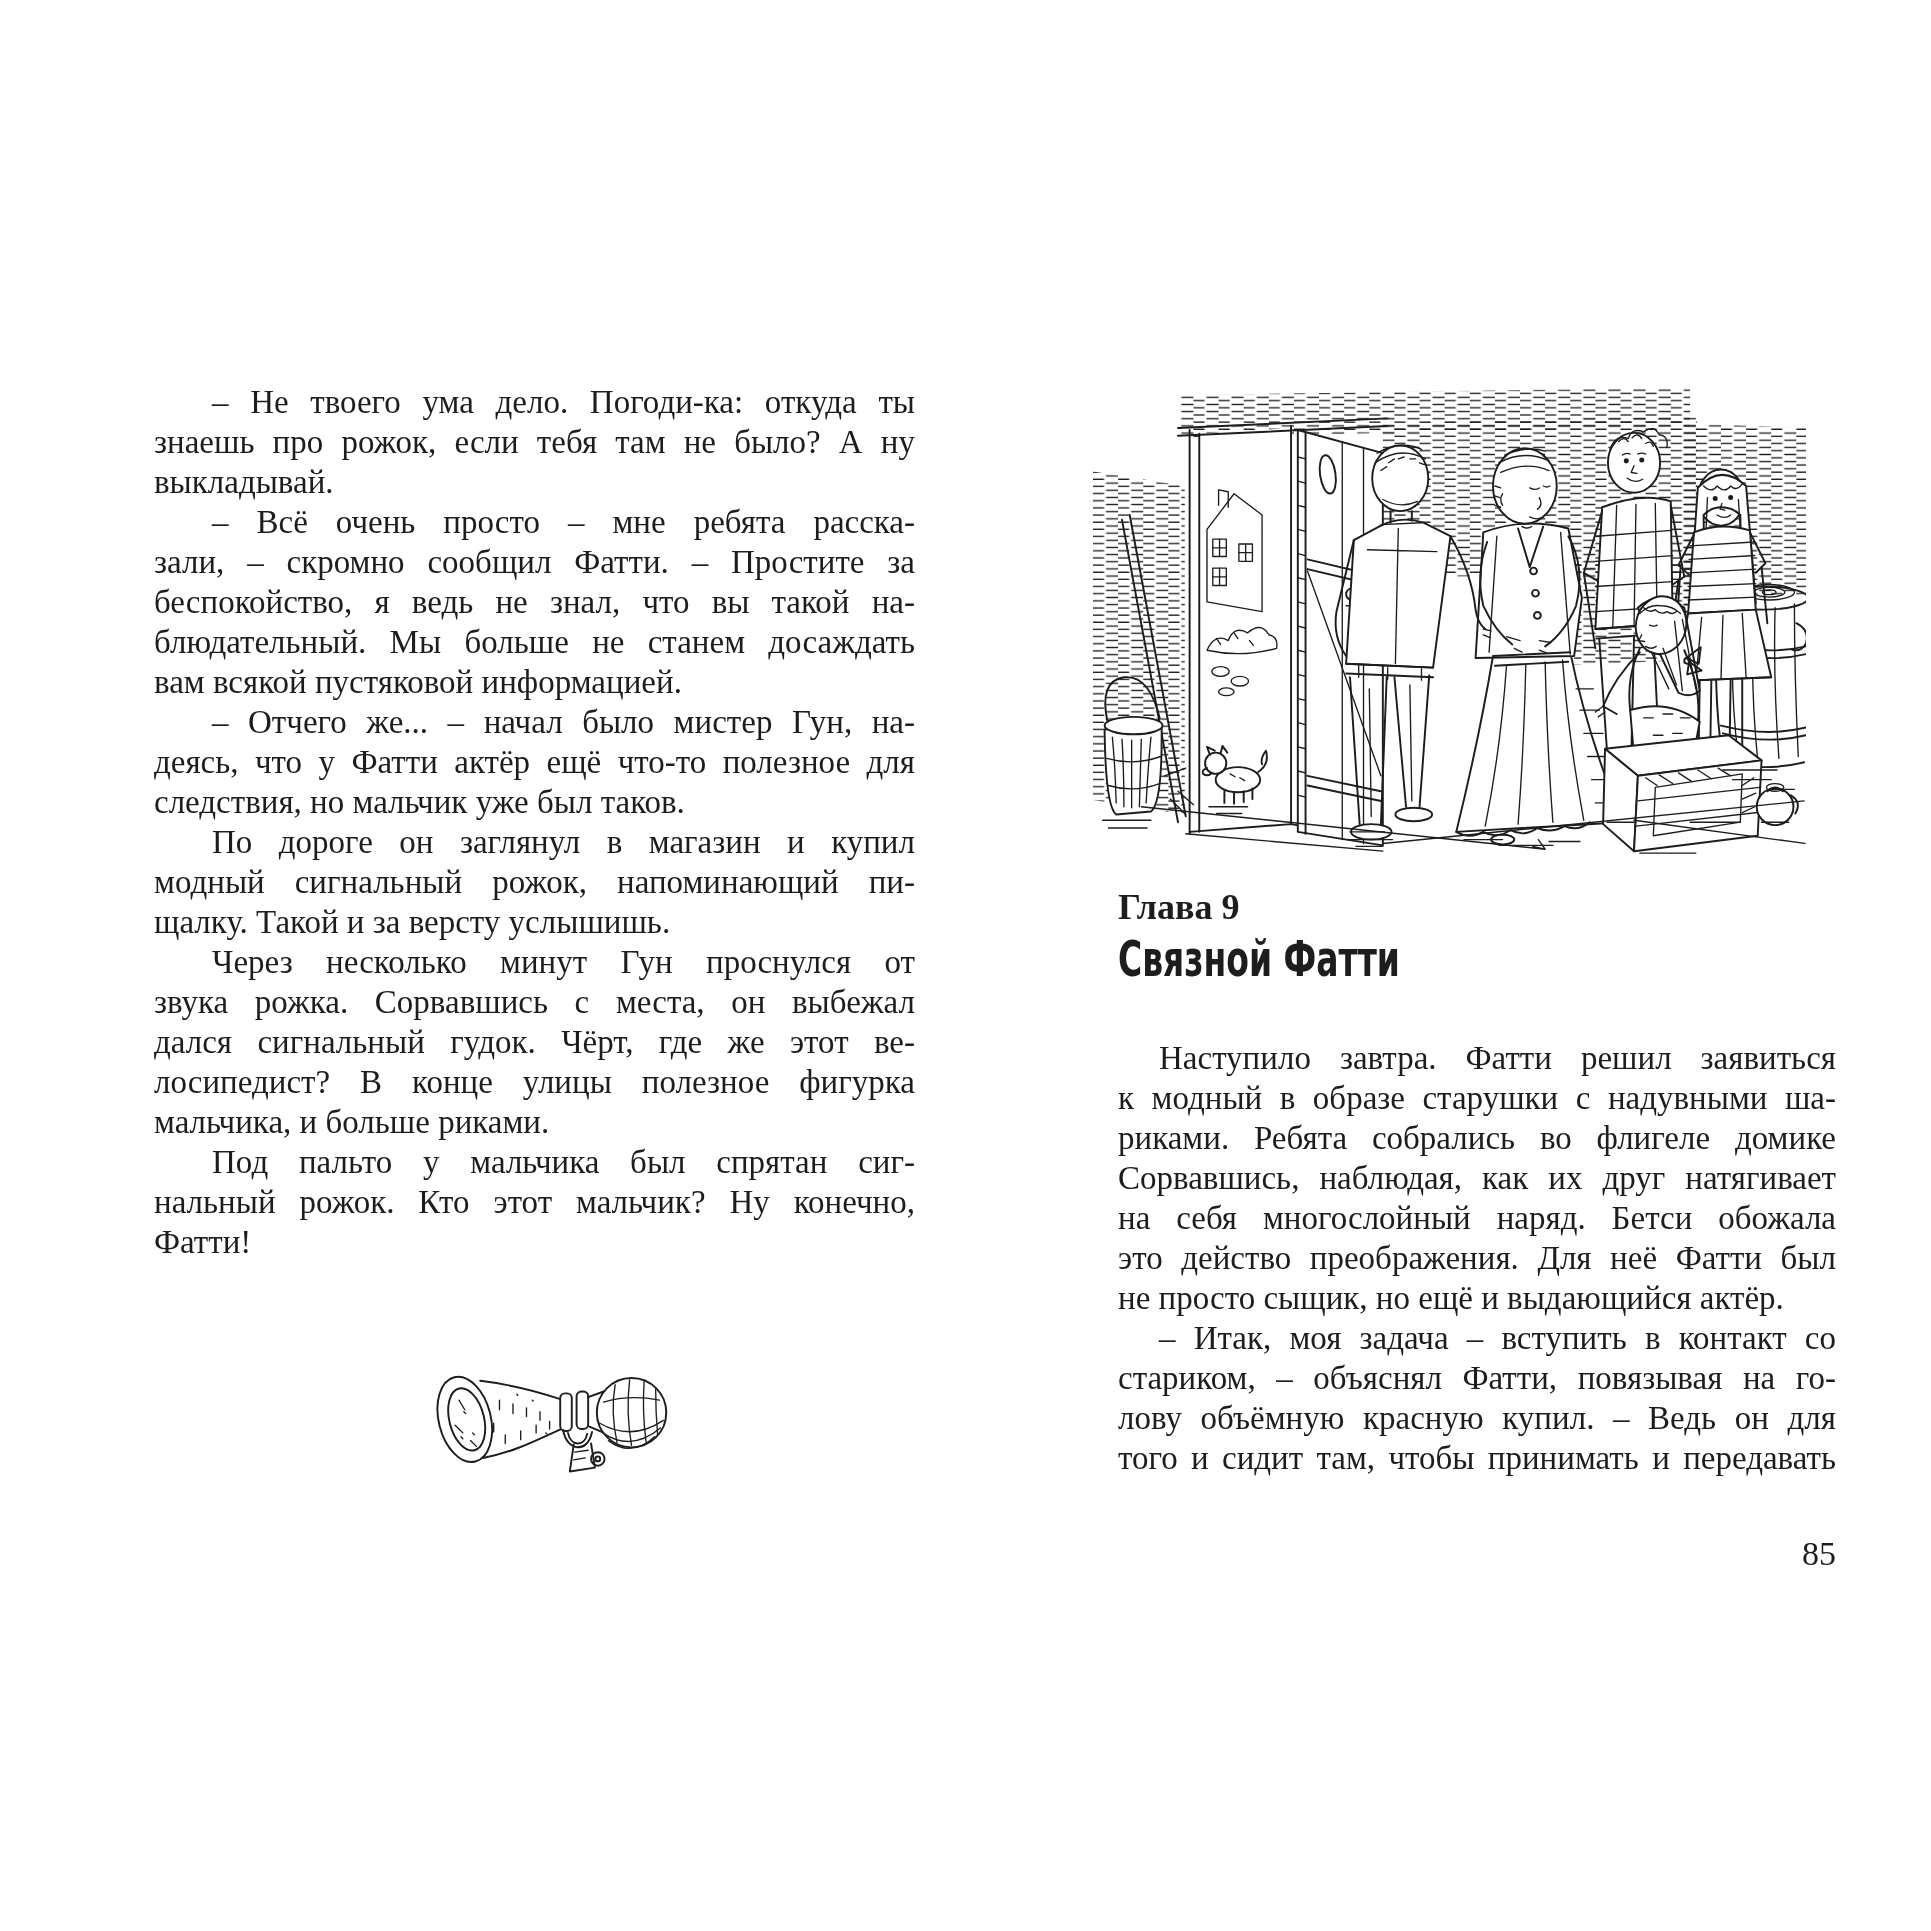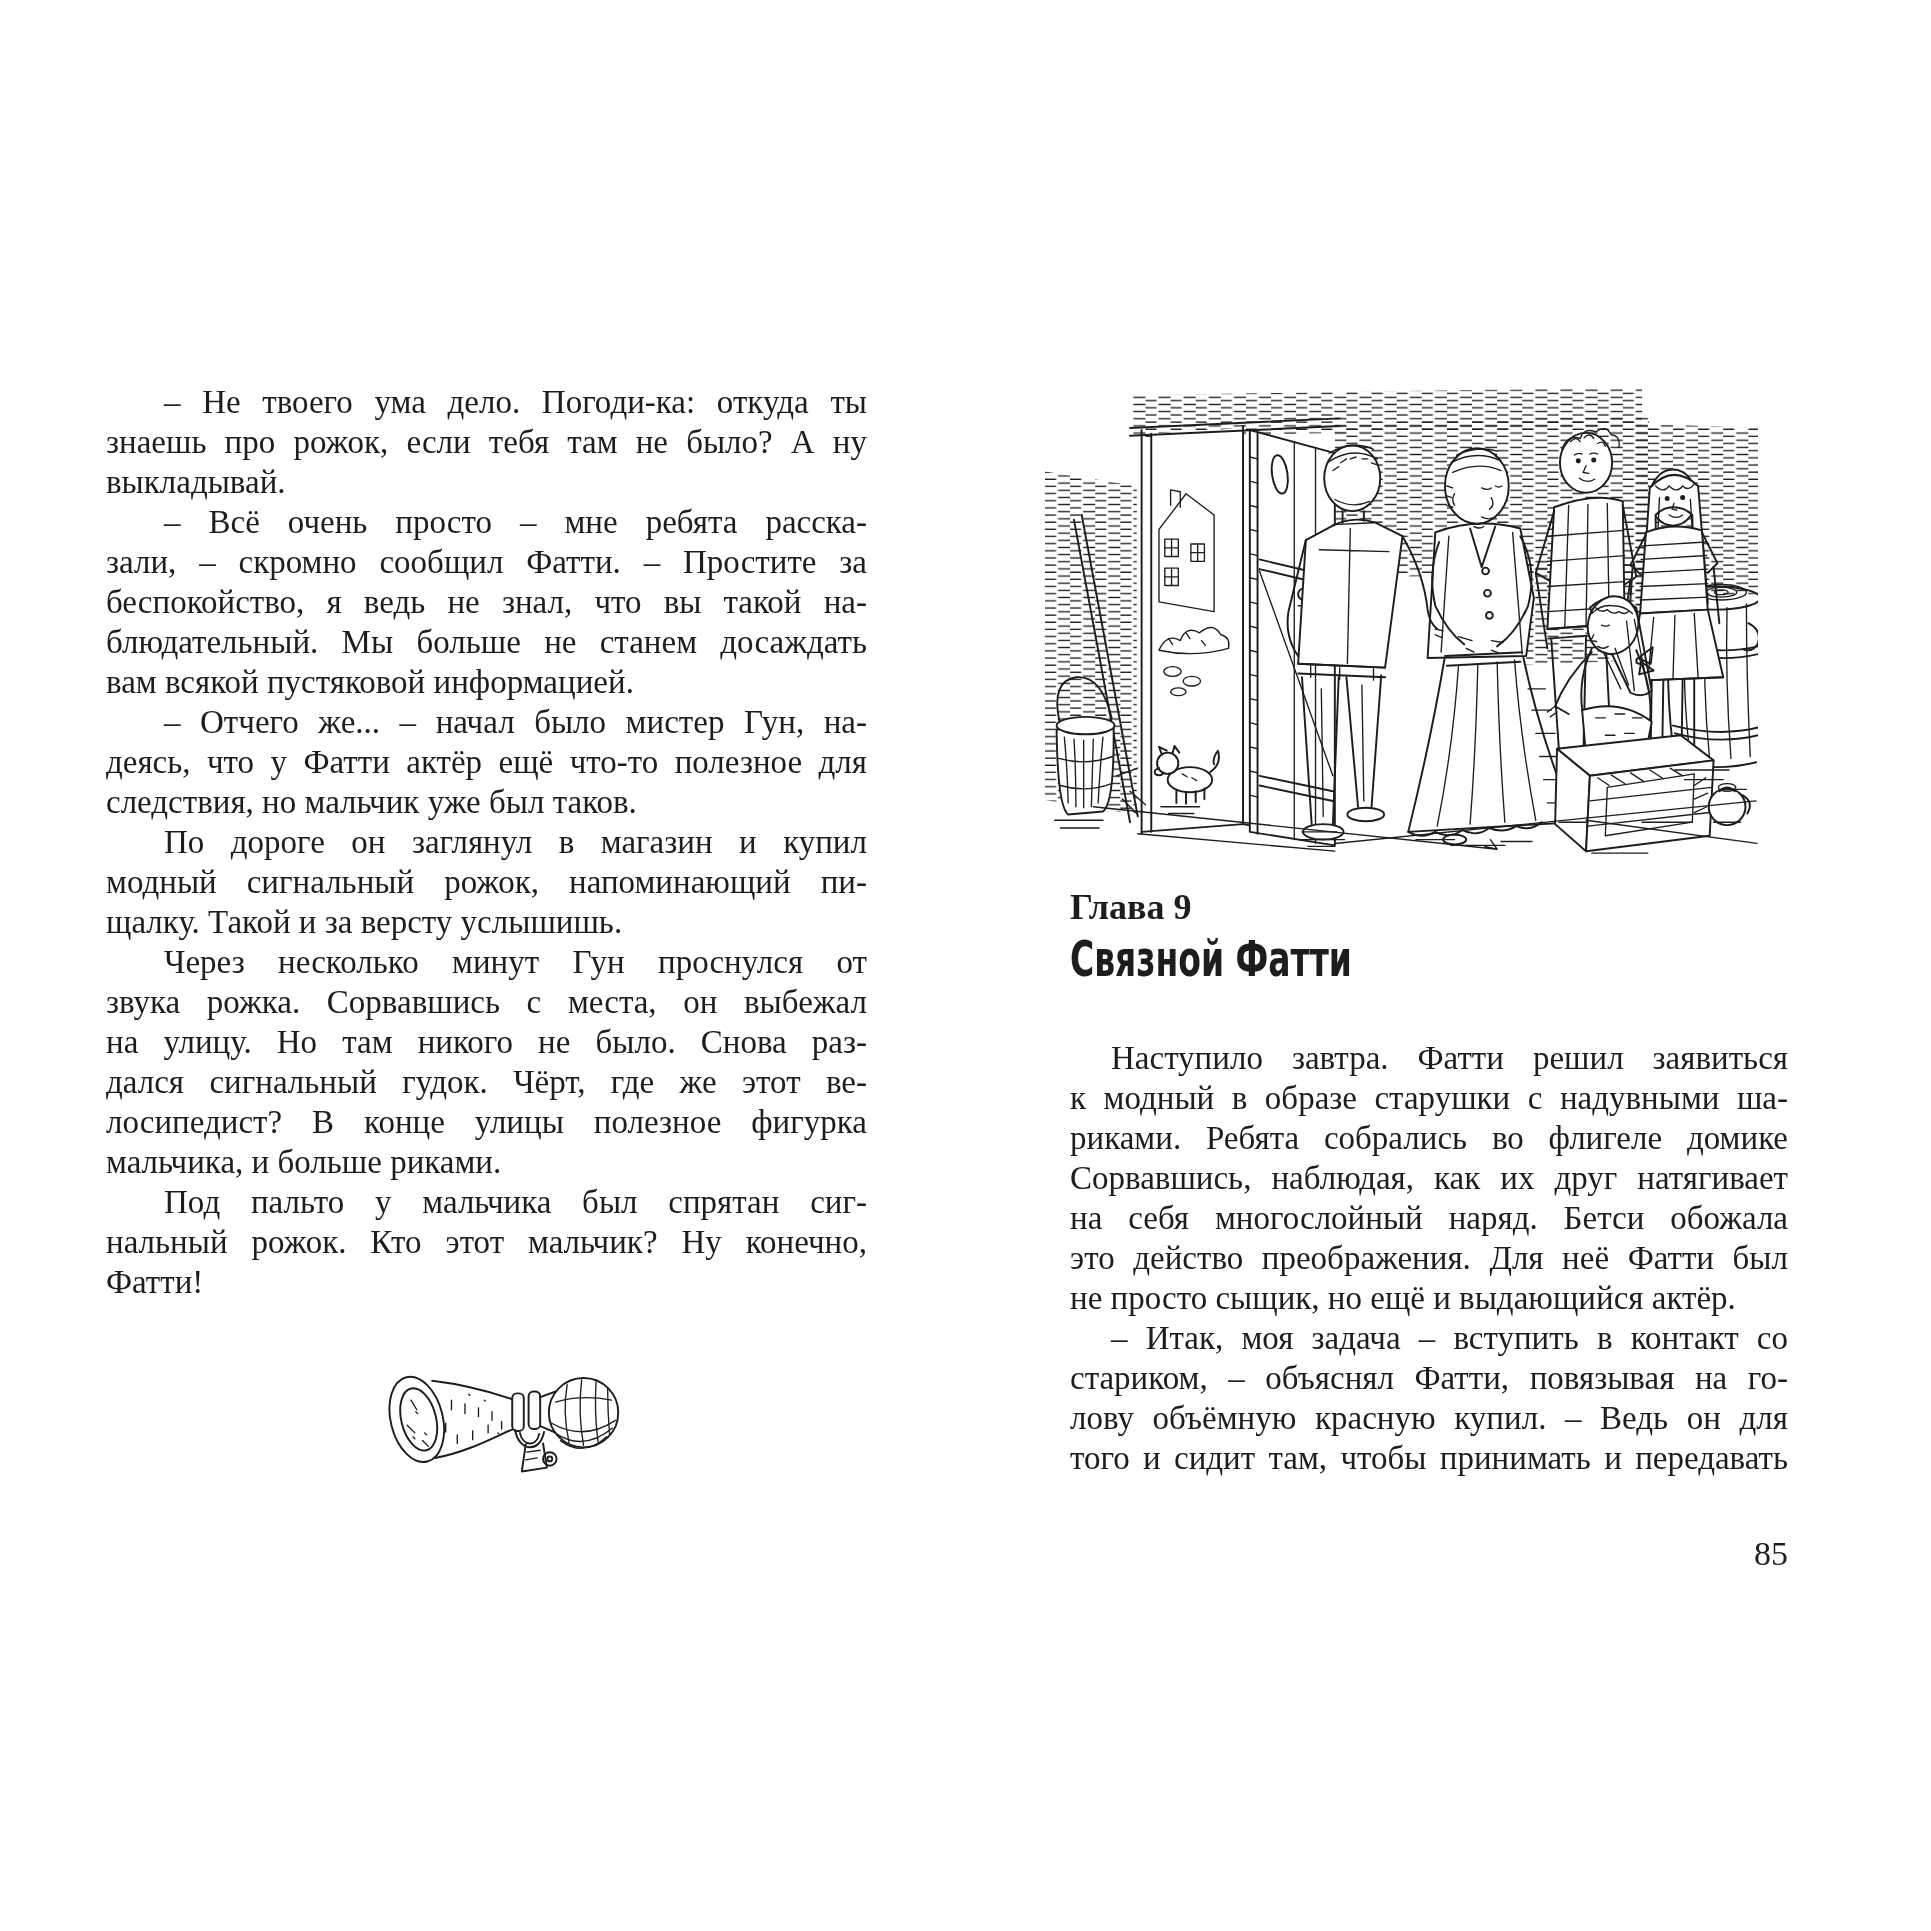--- a/index.html
+++ b/index.html
@@ -1,17 +1,17 @@
 <!DOCTYPE html>
 <html><head>
 <meta charset="utf-8">
 <style>
   html,body{margin:0;padding:0;width:1931px;height:1931px;background:#ffffff;overflow:hidden;}
   body{font-family:"Liberation Serif",serif;color:#1d1d1d;position:relative;}
-  .spread{position:absolute;inset:0;}
+  .spread{position:absolute;inset:0;margin-left:48px;}
   .textcol{position:absolute;}
   .textcol.leftcol{left:106px;top:382px;width:761px;}
   .textcol.rightcol{left:1070px;top:1038px;width:718px;}
   .line{font-size:33px;height:40px;line-height:40px;text-align:justify;text-align-last:justify;white-space:normal;}
   .line.ll{text-align:left;text-align-last:left;}
   .page-left .ind{text-indent:58px;}
   .page-right .ind{text-indent:41px;}
   .chapter-label{position:absolute;left:1070px;top:886px;margin:0;font-size:36px;line-height:42px;font-weight:bold;font-family:"Liberation Serif",serif;}
   .chapter-title{position:absolute;left:1070px;top:931px;margin:0;font-size:50px;line-height:56px;font-weight:bold;
                  font-family:"DejaVu Sans",sans-serif;letter-spacing:0px;transform:scaleX(.66);transform-origin:left center;white-space:nowrap;}
@@ -38,21 +38,20 @@
       <div class="line">блюдательный. Мы больше не станем досаждать</div>
       <div class="line ll">вам всякой пустяковой информацией.</div>
       <div class="line ind">– Отчего же... – начал было мистер Гун, на-</div>
       <div class="line">деясь, что у Фатти актёр ещё что-то полезное для</div>
       <div class="line ll">следствия, но мальчик уже был таков.</div>
       <div class="line ind">По дороге он заглянул в магазин и купил</div>
       <div class="line">модный сигнальный рожок, напоминающий пи-</div>
       <div class="line ll">щалку. Такой и за версту услышишь.</div>
       <div class="line ind">Через несколько минут Гун проснулся от</div>
       <div class="line">звука рожка. Сорвавшись с места, он выбежал</div>
-      <div class="line">на улицу. Но там никого не было. Снова раз-</div>
       <div class="line">дался сигнальный гудок. Чёрт, где же этот ве-</div>
       <div class="line">лосипедист? В конце улицы полезное фигурка</div>
       <div class="line ll">мальчика, и больше риками.</div>
       <div class="line ind">Под пальто у мальчика был спрятан сиг-</div>
       <div class="line">нальный рожок. Кто этот мальчик? Ну конечно,</div>
       <div class="line ll">Фатти!</div>
     </div>
 
     <svg class="art horn" width="241" height="145" viewBox="0 0 250 150">
       <g>

